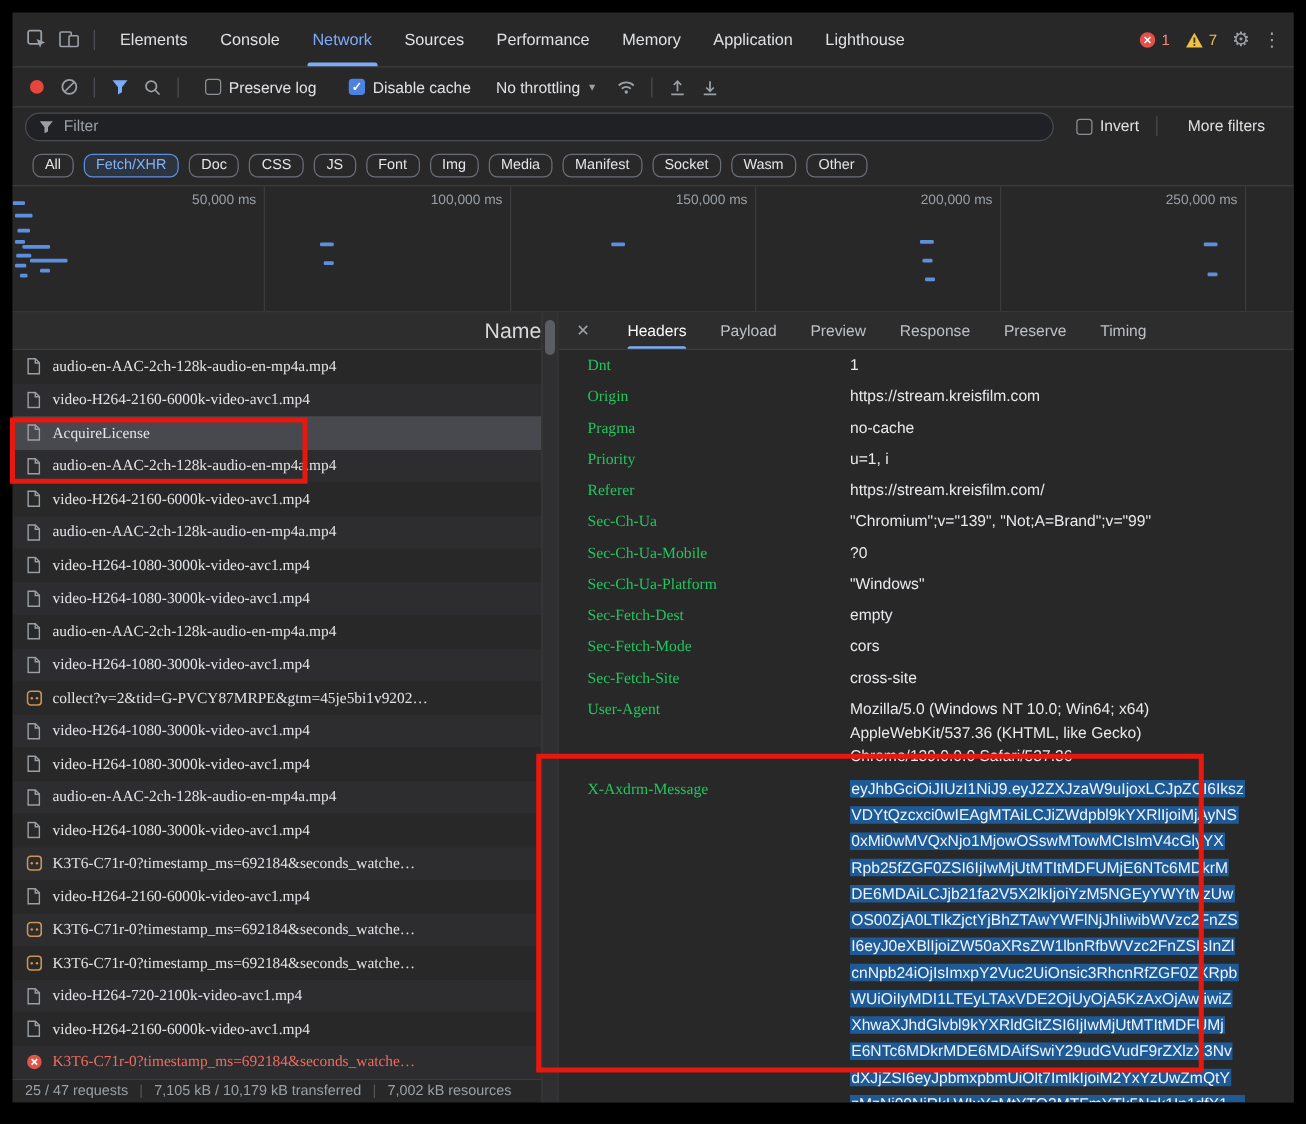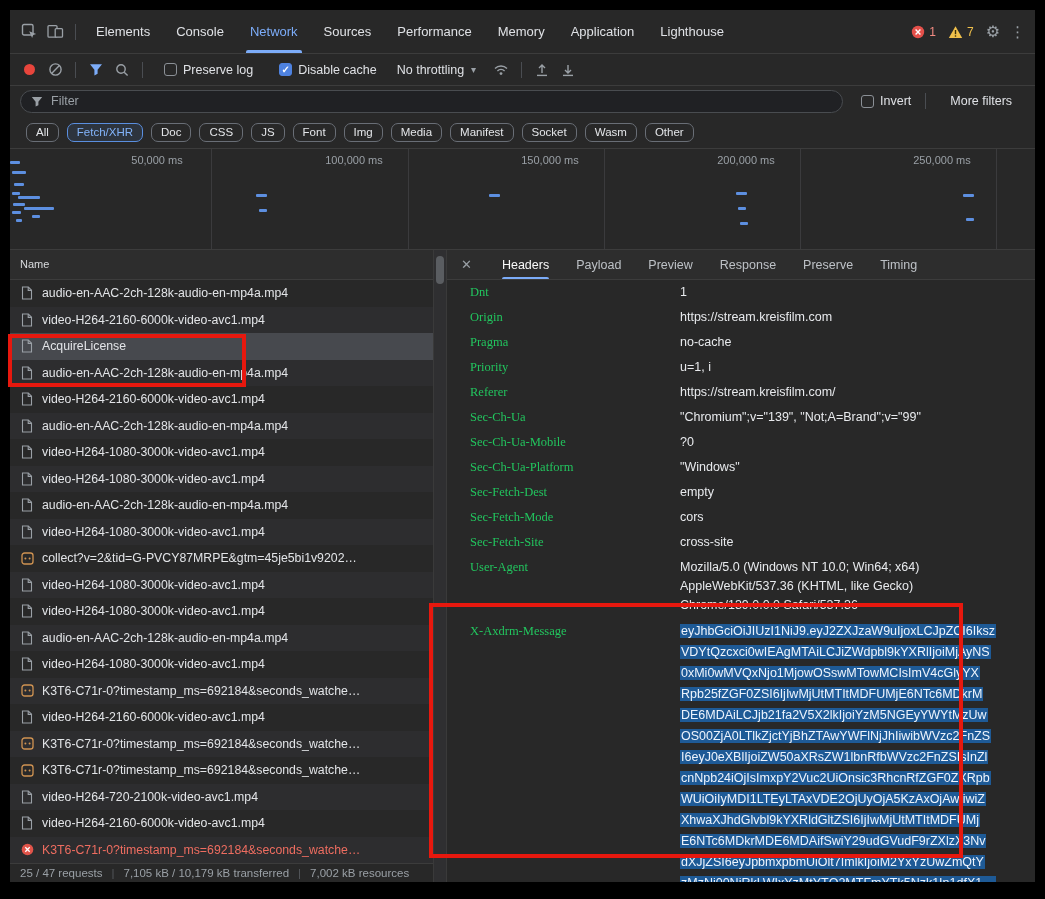--- a/index.html
+++ b/index.html
@@ -52,35 +52,35 @@
   .chiprow { position:absolute; left:0; top:106px; width:100%; height:32px;
     display:flex; align-items:center; gap:8px; padding-left:16px; }
   .chip { border:1px solid #696e76; border-radius:7px; padding:0 9px; height:19px;
     line-height:17px; font-size:11.5px; color:#e3e5e8; white-space:nowrap; }
   .chip.on { color:#82b3fa; border-color:#5a8fe0; background:rgba(87,139,220,.13); }
 
   
   #timeline { position:absolute; left:0; top:138px; width:100%; height:102px;
     border-top:1px solid #3c3c3c; border-bottom:1px solid #3c3c3c; background:#282828; overflow:hidden; }
   .tl-grid { position:absolute; top:0; bottom:0; width:1px; background:#3b3b3d; }
-  .tl-label { position:absolute; top:5px; width:96px; text-align:center;
+  .tl-label { position:absolute; top:5px; width:96px; text-align:right;
     color:#9aa0a6; font-size:11px; }
   .tl-mark { position:absolute; height:3px; background:#5d8fe0; border-radius:1px; }
 
   
   #list-header { position:absolute; left:0; top:240px; width:423px; height:30px;
     background:#2d2d2d; border-bottom:1px solid #3c3c3c; line-height:29px;
-    padding-left:10px; font-size:11px; color:#d8dadd; }
+    padding-left:10px; font-size:17px; color:#d8dadd;text-align:right; }
   #request-rows { position:absolute; left:0; top:270px; width:423px; overflow:hidden; }
   .req-row { height:26.5px; display:flex; align-items:center; gap:8px; padding-left:10px;
     overflow:hidden; white-space:nowrap; font-size:12.3px; background:#282828; }
   .req-row.alt { background:#2d2d2f; }
   .req-row.selected { background:#47494e; }
   .req-ic { display:inline-flex; width:14px; justify-content:center; flex-shrink:0; }
-  .req-name { color:#e2e4e7; }
+  .req-name { color:#e2e4e7;font-family:Liberation Serif, serif; }
   .req-row.failed .req-name { color:#ee6d60; }
 
   
   #scrollbar { position:absolute; left:423px; top:240px; width:14px; height:632px;
     background:#2f2f31; border-left:1px solid #3a3a3a; border-right:1px solid #3a3a3a; }
   #scroll-thumb { position:absolute; left:2px; top:6px; width:8px; height:28px;
     background:#5a5d61; border-radius:5px; }
 
   
   #details { position:absolute; left:437px; top:240px; width:588px; height:632px;

